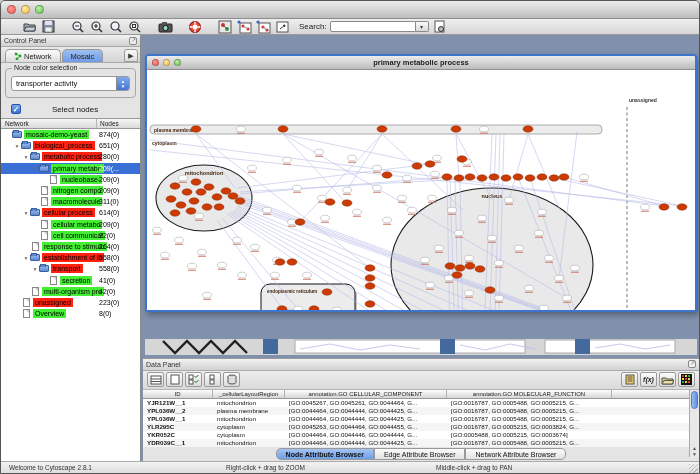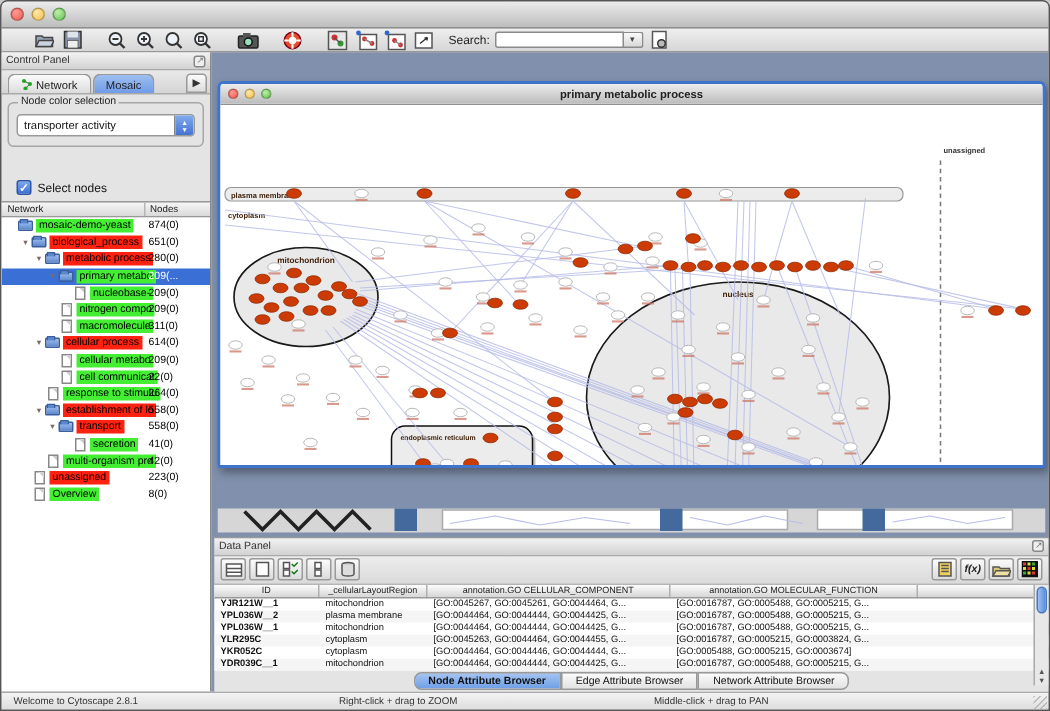--- a/index.html
+++ b/index.html
@@ -49,36 +49,36 @@
   .cp-tabs { height:16px; display:flex; align-items:flex-end; padding:2px 2px 0 4px;
     background:linear-gradient(#e9e9e9,#d5d5d5); border-bottom:1px solid #aaa; gap:1px; }
   .cp-tab { height:13px; font-size:7.5px; display:flex; align-items:center; gap:2px;
     padding:0 8px; border:1px solid #999; border-bottom:none; border-radius:5px 5px 0 0;
     background:linear-gradient(#fbfbfb,#dcdcdc); color:#222; }
   .cp-tab.active { background:linear-gradient(#9ec0f0,#6f9be8); font-weight:normal;text-align:right; }
   .cp-tab-more { margin-left:auto; font-size:7px; color:#333; border:1px solid #999;
     border-radius:3px 3px 0 0; height:13px; width:14px; text-align:center;
     line-height:12px; background:linear-gradient(#fbfbfb,#dcdcdc); }
 
-  .groupbox { margin:5px 4px 18px 4px; border:1px solid #a6a6a6; border-radius:4px;
+  .groupbox { margin:5px 4px 2px 4px; border:1px solid #a6a6a6; border-radius:4px;
     padding:7px 5px 6px 5px; position:relative; }
   .groupbox legend, .gb-legend { position:absolute; top:-5px; left:6px; background:#e4e4e4;
     font-size:7px; color:#222; padding:0 2px; }
   .dropdown { height:15px; background:#fff; border:1px solid #999; border-radius:3px;
     display:flex; align-items:center; overflow:hidden; }
   .dropdown .dd-text { flex:1; font-size:7.5px; padding-left:4px; color:#111; white-space:nowrap; }
   .dd-stepper { width:13px; height:15px; background:linear-gradient(#86aef0,#3f6fd0);
     border-left:1px solid #888; color:#fff; font-size:4.5px; line-height:5px;
     display:flex; flex-direction:column; align-items:center; justify-content:center; }
 
   .checkbox-row { display:flex; align-items:center; gap:4px; padding:4px 8px 4px 10px; }
   .checkbox { width:10px; height:10px; border-radius:2px; border:1px solid #2a56a8;
     background:linear-gradient(#7fa8ef,#3a6fd6); color:#fff; font-size:8px; line-height:9px;
     text-align:center; font-weight:bold; }
-  .checkbox-label { font-size:8px; color:#111; }
+  .checkbox-label { font-size:8px; color:#111;margin-left:27px; }
 
   .tree-header { height:11px; display:flex; border-top:1px solid #999; border-bottom:1px solid #999;
     background:linear-gradient(#f6f6f6,#dadada); font-size:6.5px; color:#222; }
   .tree-header .th1 { width:96px; padding:1px 0 0 4px; border-right:1px solid #b5b5b5; }
   .tree-header .th2 { flex:1; padding:1px 0 0 3px; }
 
   .tree { flex:1; background:#fff; overflow:hidden; position:relative; }
   .tree-row { height:11.2px; display:flex; align-items:center; position:relative; font-size:7px; }
   .tree-row.selected { background:#3a70d6; }
   .tree-arrow { width:8px; font-size:5px; color:#7d6a66; text-align:center; flex:0 0 8px; }

